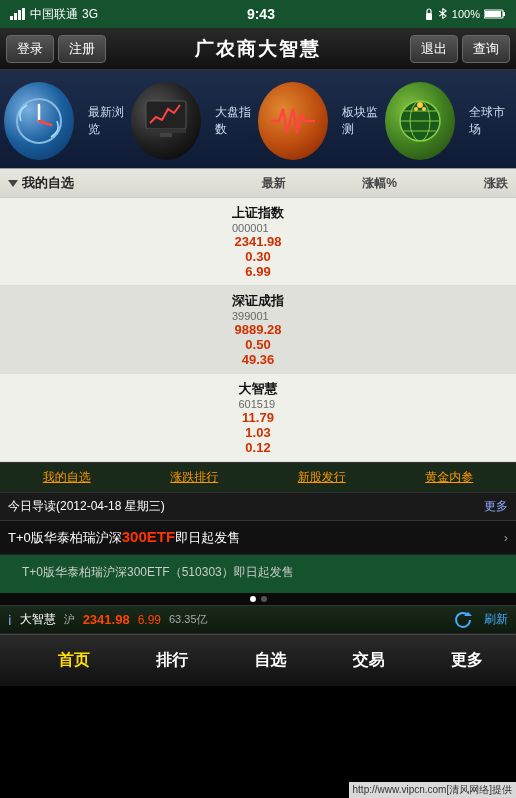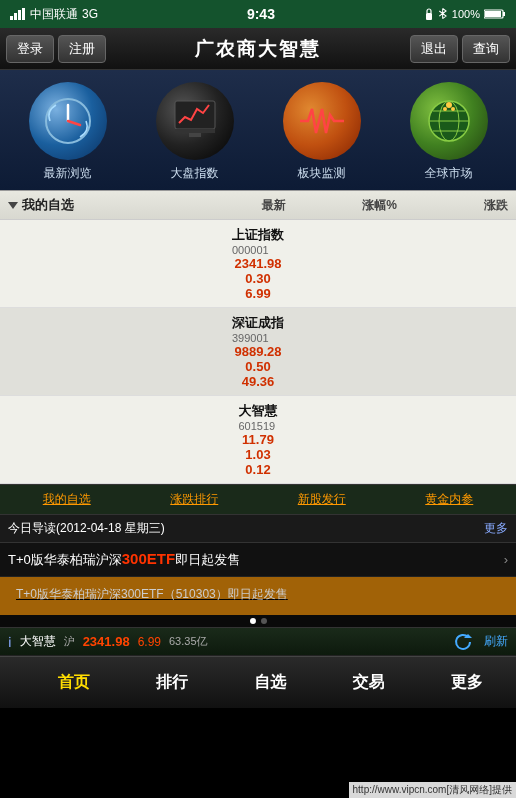--- a/index.html
+++ b/index.html
@@ -58,23 +58,23 @@
     
     #icon-grid {
       background: linear-gradient(to bottom, #1e2d4a, #0d1b35);
       padding: 12px 4px 8px;
       display: flex;
       justify-content: space-around;
       align-items: center;
     }
     .icon-item {
       display: flex;
-      flex-direction: column;
-      align-items: center;
-      gap: 5px;
+      flex-direction: row;
+      align-items: center;
+      gap: 14px;
       cursor: pointer;
     }
     .icon-circle {
       width: 78px;
       height: 78px;
       border-radius: 50%;
       display: flex;
       align-items: center;
       justify-content: center;
       font-size: 32px;
@@ -164,24 +164,23 @@
       border-bottom: 1px solid #222;
       display: flex;
       align-items: center;
       justify-content: space-between;
     }
     .news-headline { color: #fff; font-size: 13px; }
     .news-highlight { color: #ff3300; font-size: 15px; font-weight: bold; }
     .news-arrow { color: #888; font-size: 13px; }
 
     #news-item-2 {
-      background: #a16207;
-      padding: 7px 16px;
+      background: #14532d;
+      padding: 7px 22px;
       min-height: 38px;
-      text-decoration: underline;
     }
     .news-body { color: #ccc; font-size: 12px; line-height: 1.5; }
 
     
     #dots-row {
       background: #0a0a0a;
       display: flex;
       justify-content: center;
       gap: 5px;
       padding: 3px 0;

